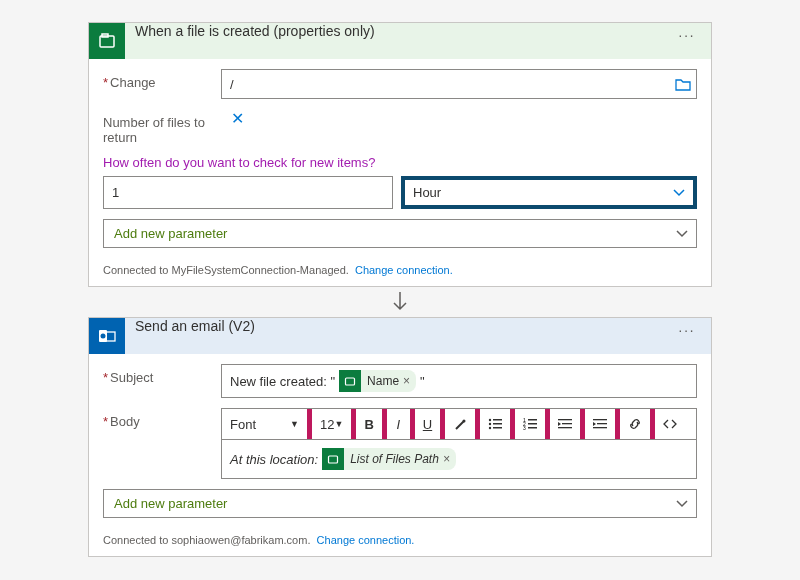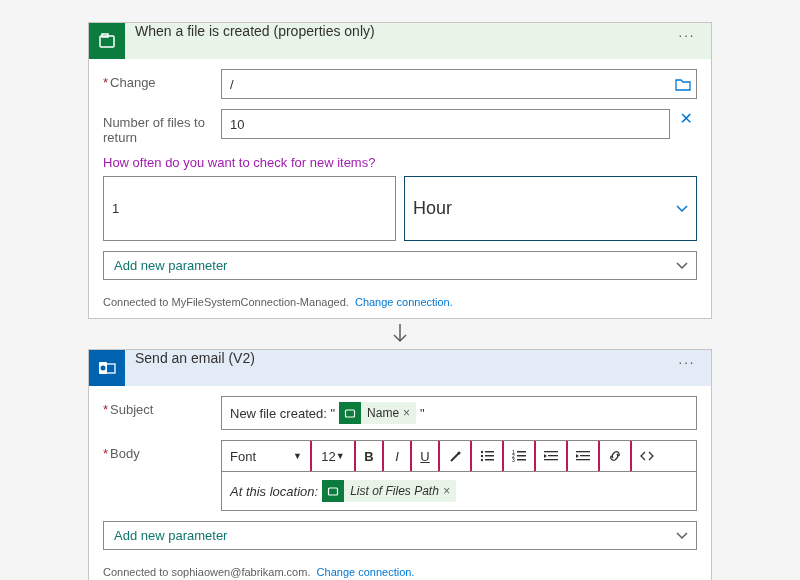--- a/index.html
+++ b/index.html
@@ -100,31 +100,31 @@
     .question-label {
       color: #a21caf;
       margin-bottom: 6px;
     }
     .two-col {
       display: flex;
       gap: 8px;
     }
     .two-col > * { flex: 1; }
     .select-box {
-      border: 1px solid #0c4a6e;
-      padding: 21px 8px;
-      font-size: 18px;
+      border: 4px solid #0c4a6e;
+      padding: 5px 8px;
+      font-size: 13px;
       position: relative;
       cursor: pointer;
     }
     .param-box {
       border: 1px solid #8a8886;
       padding: 6px 10px;
       margin-top: 10px;
-      color: #0f766e;
+      color: #4d7c0f;
       position: relative;
       cursor: pointer;
     }
     .chevron {
       position: absolute;
       right: 8px;
       top: 50%;
       transform: translateY(-50%);
       color: #0078d4;
     }
@@ -137,21 +137,21 @@
     .arrow-connector {
       display: flex;
       justify-content: center;
       color: #605e5c;
       padding: 4px 0;
     }
     .token-pill {
       display: inline-flex;
       align-items: center;
       background: #e8f4e8;
-      border-radius: 2px;
+      border-radius: 8px;
       padding-right: 6px;
       font-size: 12px;
     }
     .token-ico {
       width: 22px;
       height: 22px;
       background: #0b7c3e;
       display: inline-flex;
       align-items: center;
       justify-content: center;
@@ -159,21 +159,21 @@
     }
     .token-x { margin-left: 4px; cursor: pointer; color: #605e5c; }
     .rte-toolbar {
       display: flex;
       align-items: center;
       border: 1px solid #8a8886;
       border-bottom: none;
       background: #fff;
     }
     .rte-btn {
-      border-right: 2px solid #be185d;
+      border-right: 5px solid #be185d;
       padding: 5px 8px;
       min-width: 28px;
       text-align: center;
       cursor: pointer;
       font-size: 13px;
       display: inline-flex;
       align-items: center;
       justify-content: center;
       height: 30px;
     }
@@ -214,25 +214,20 @@
           </div>
         <span class="input-icon-right">
           <svg width="16" height="14" viewBox="0 0 16 14">
               <path d="M1 3h5l2 2h7v8H1z" fill="none" stroke="#0078d4" stroke-width="1.3"></path>
             </svg>
         </span>
       </div>
     </div>
     <div class="form-row">
       <div class="form-label">Number of files to return</div>
-      <div class="input-wrap">
-        <div class="input-box">
-            <span>10</span>
-          </div>
-      </div>
       <span class="clear-x">✕</span>
     </div>
     <div class="question-label">How often do you want to check for new items?</div>
     <div class="two-col">
       <div class="input-box">
           <span>1</span>
         </div>
       <div class="select-box">
         <span>Hour</span>
         <span class="chevron">

